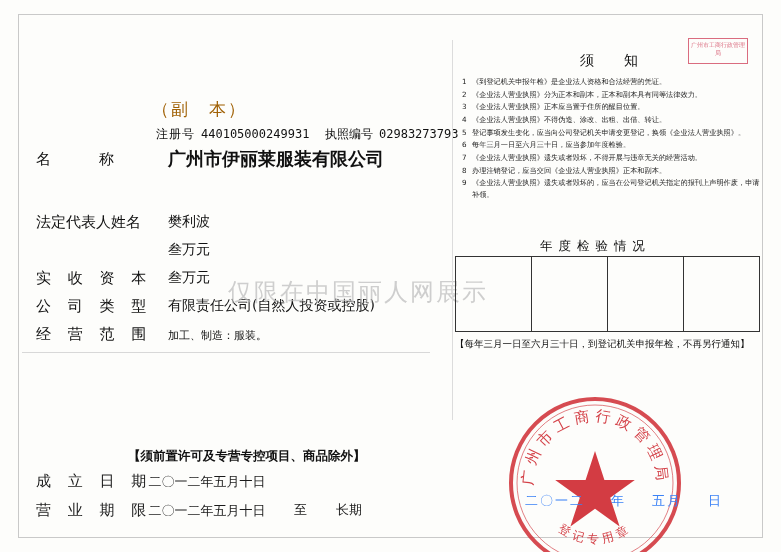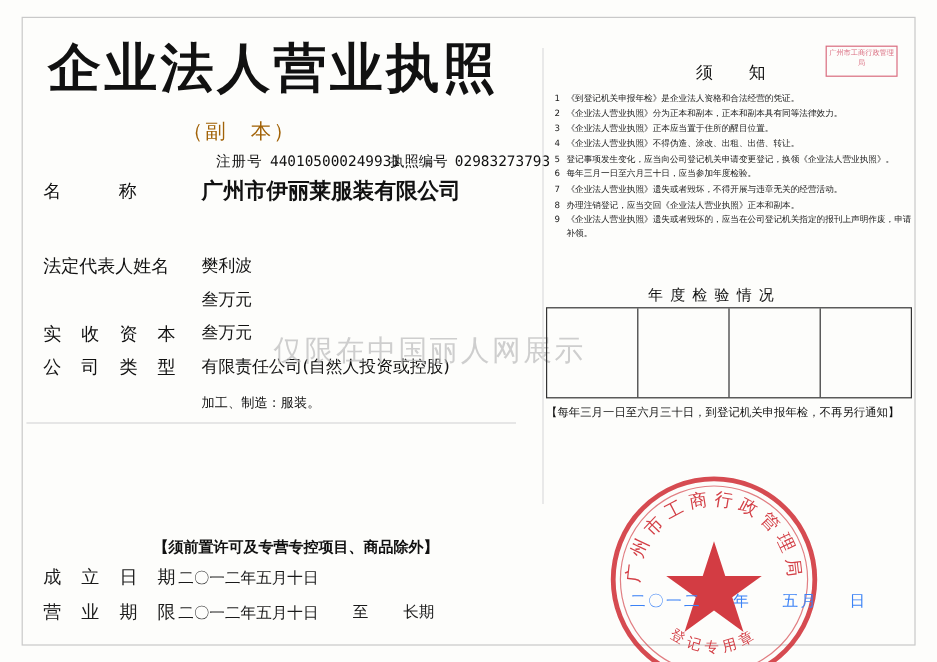--- a/index.html
+++ b/index.html
@@ -46,21 +46,21 @@
   }
   .reg-line {
     position: absolute;
     top: 126px;
     left: 156px;
     width: 300px;
     font-size: 12px;
     color: #111;
     white-space: nowrap;
   }
-  .reg-line .lbl { letter-spacing: 1px; margin-left: 24px; }
+  .reg-line .lbl { letter-spacing: 1px; }
   .reg-line .val { margin-left: 6px; font-family: "DejaVu Sans Mono", "Liberation Mono", monospace; font-size: 12px;}
   .lic-line {
     position: absolute;
     top: 126px;
     left: 325px;
     font-size: 12px;
     color: #111;
     white-space: nowrap;
   }
   .lic-line .val { margin-left: 6px; font-family: "DejaVu Sans Mono", "Liberation Mono", monospace; font-size: 12px;}
@@ -278,21 +278,20 @@
     pointer-events: none;
   }
 </style>
 </head>
 <body>
 
 <div class="page">
 
   <div class="outer-border"></div>
 
-  <div class="title">企业法人营业执照</div>
   <div class="subtitle">（副　本）</div>
 
   <div class="reg-line">
     <span class="lbl">注册号</span><span class="val">440105000249931</span>
   </div>
   <div class="lic-line">
     <span class="lbl">执照编号</span><span class="val">02983273793</span>
   </div>
 
   <div class="field" style="top:150px">
@@ -308,20 +307,21 @@
   </div>
   <div class="field" style="top:269px">
     <span class="fl">实 收 资 本</span>
     <span class="fv">叁万元</span>
   </div>
   <div class="field" style="top:297px">
     <span class="fl">公 司 类 型</span>
     <span class="fv">有限责任公司(自然人投资或控股)</span>
   </div>
   <div class="field" style="top:325px">
+    <span class="fl">经 营 范 围</span>
     <span class="fv small">加工、制造：服装。</span>
   </div>
 
   <div class="hr-left"></div>
 
   <div class="watermark">仅限在中国丽人网展示</div>
 
   <div class="note-line">【须前置许可及专营专控项目、商品除外】</div>
 
   <div class="bottom-field" style="top:472px">

